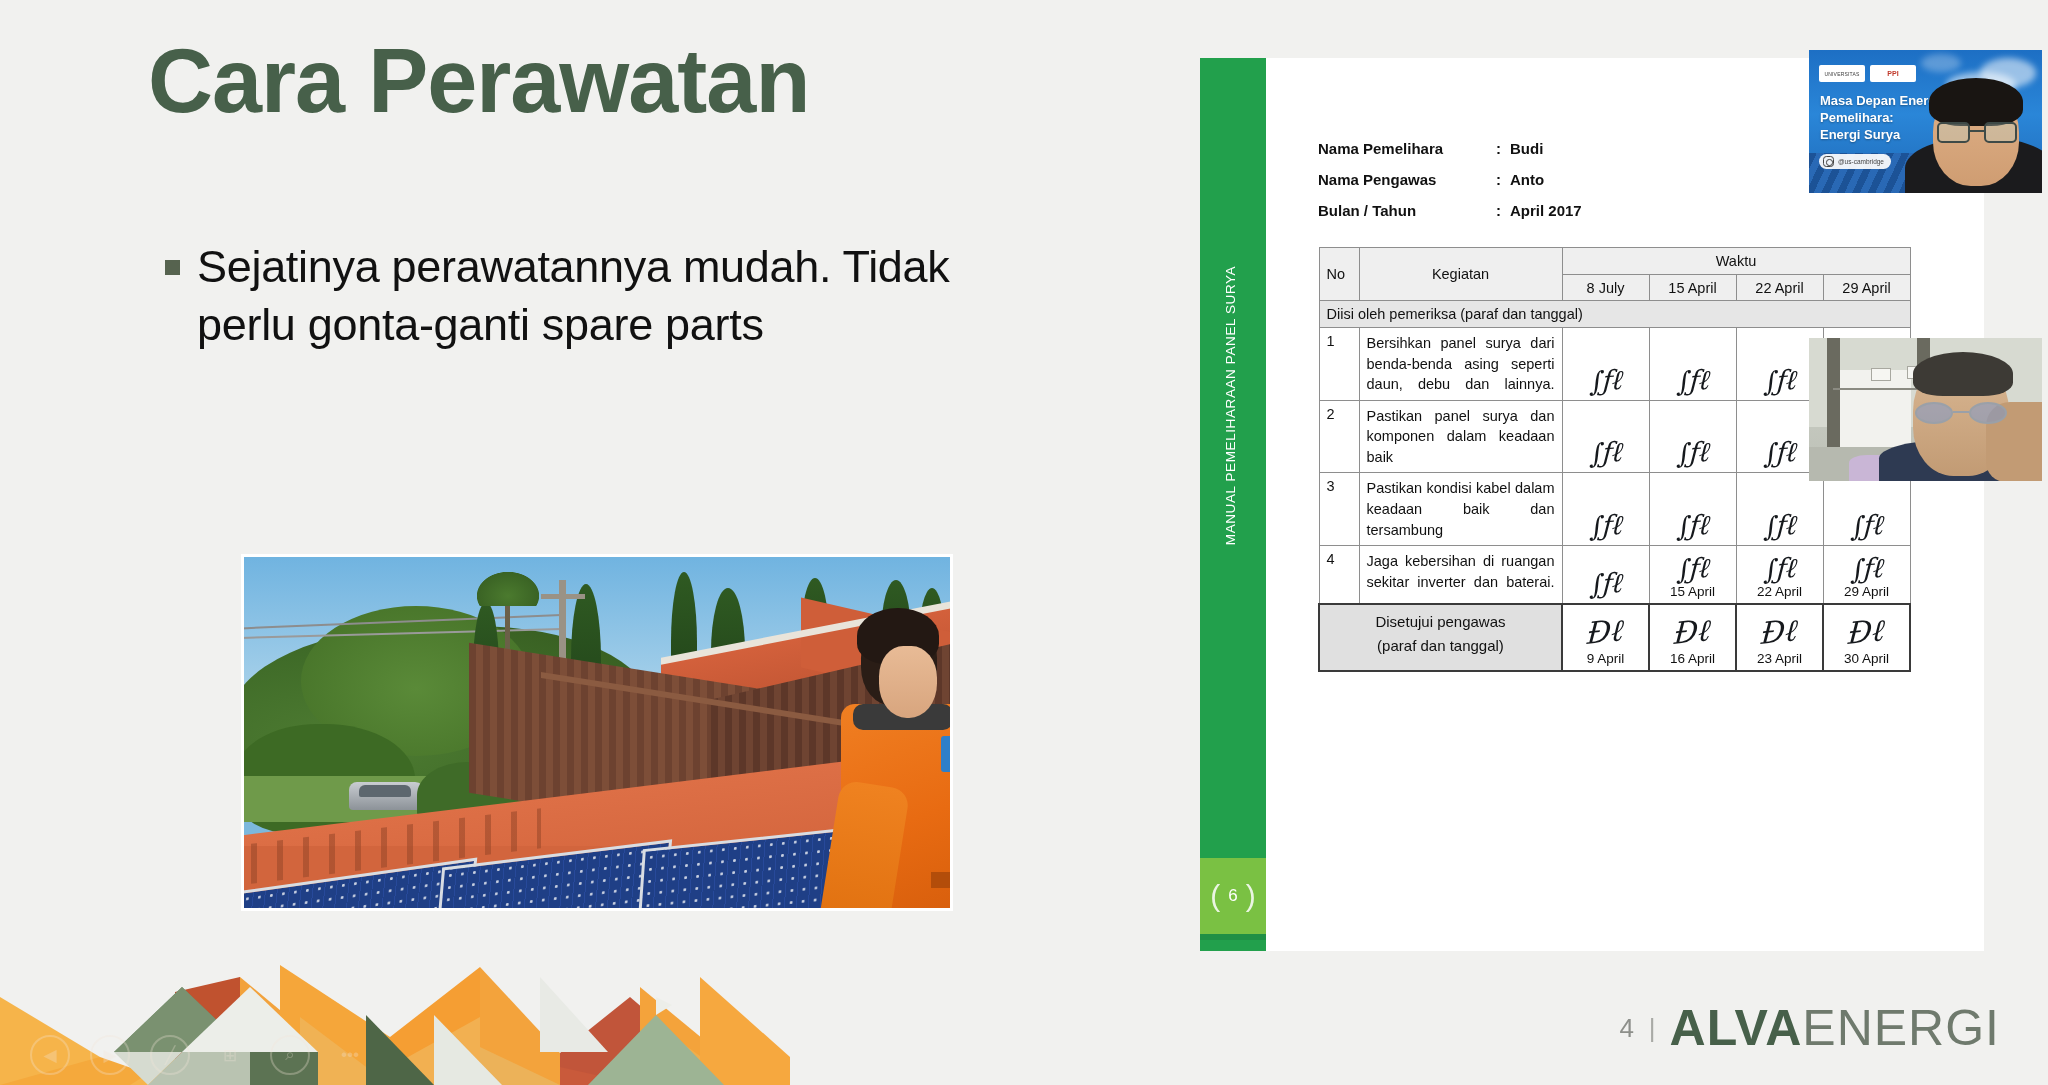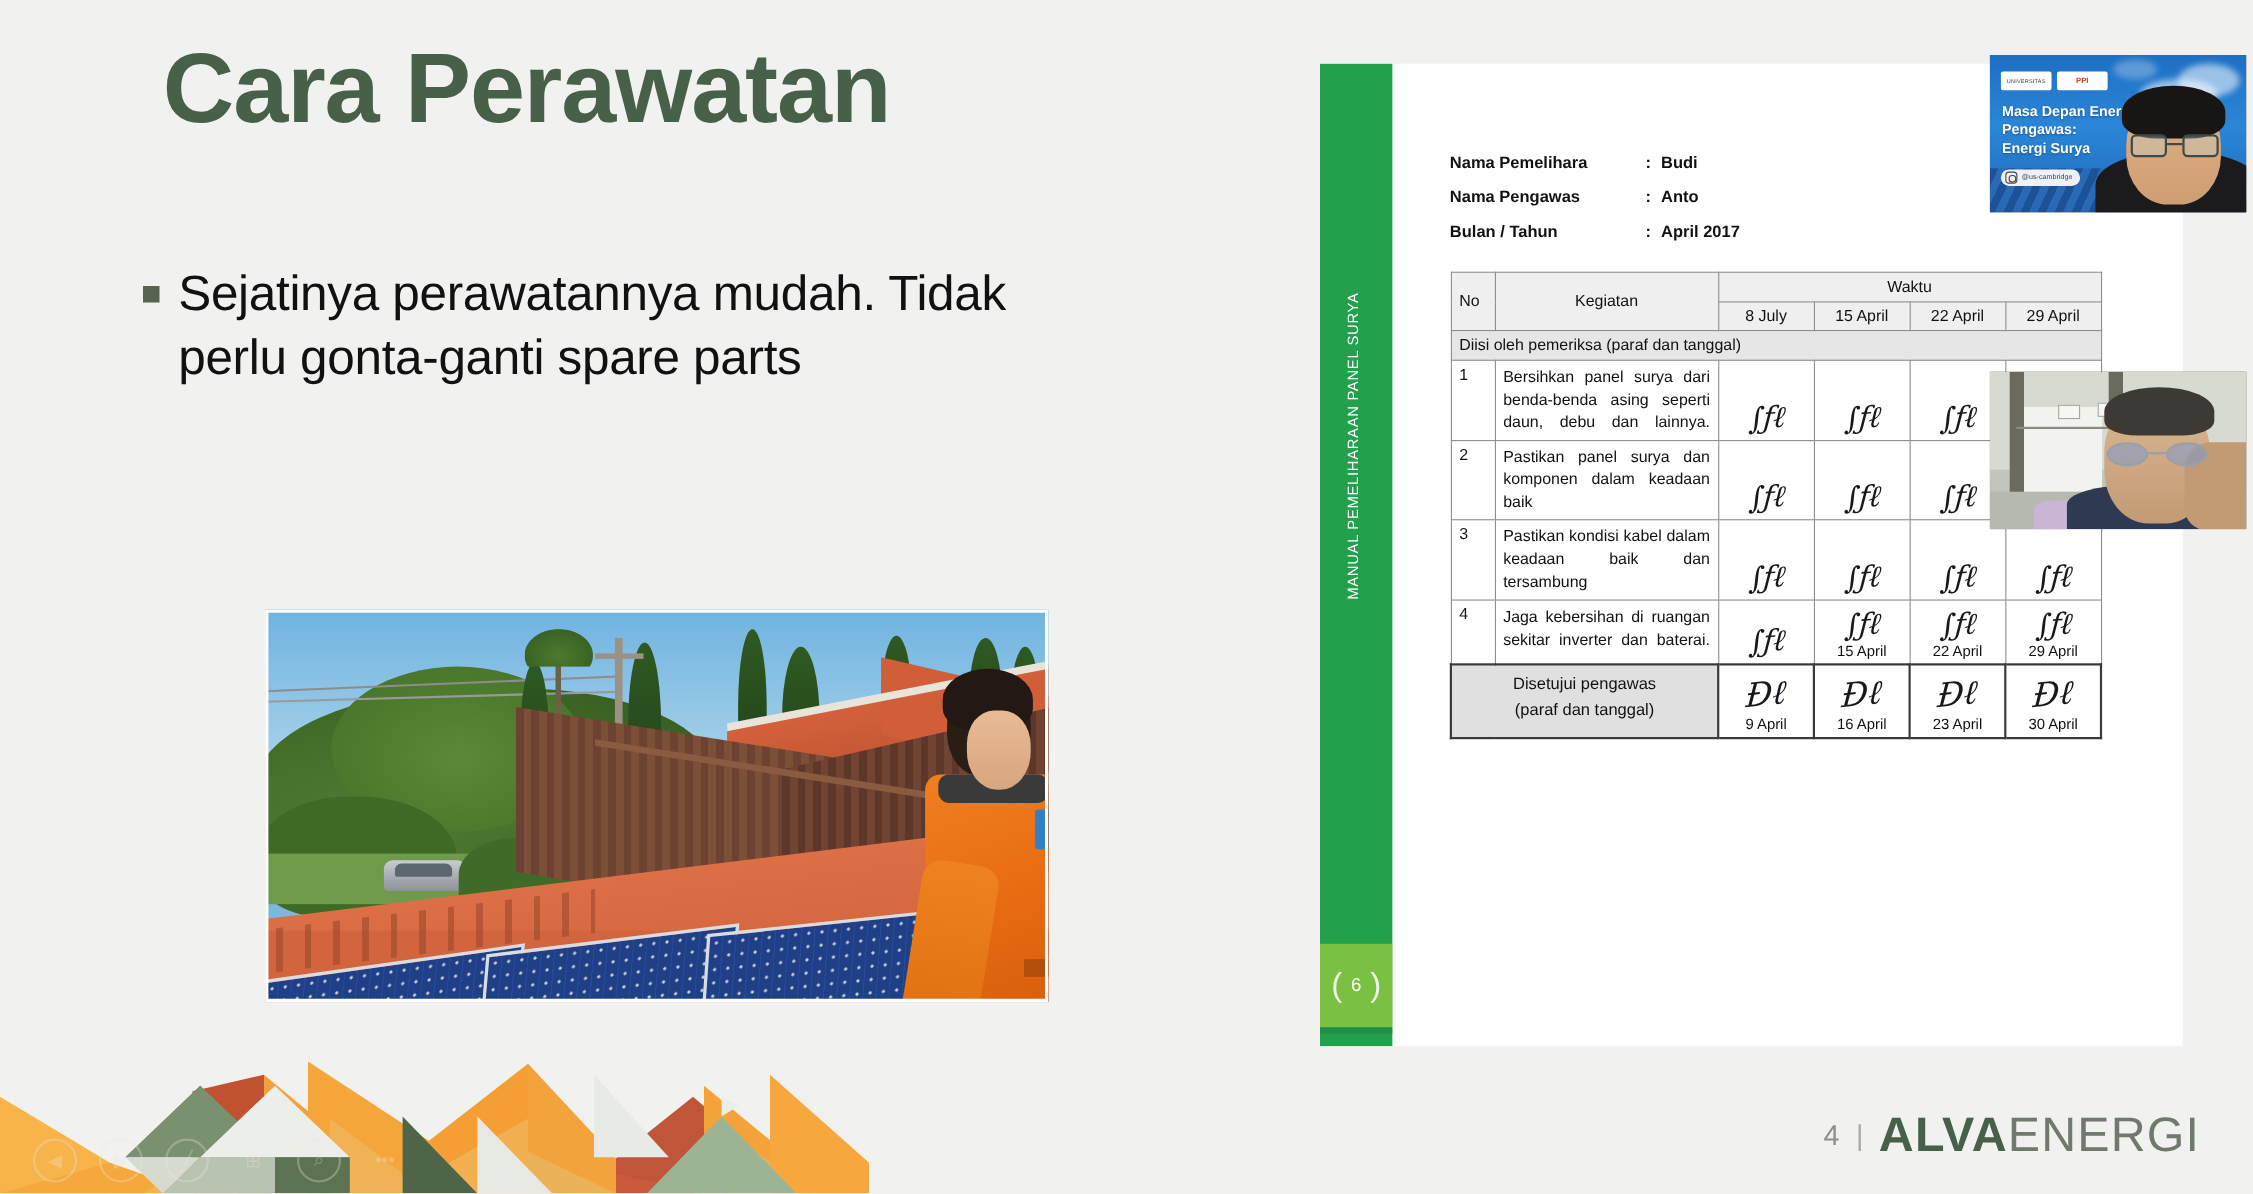--- a/index.html
+++ b/index.html
@@ -22,21 +22,21 @@
     left: 148px; top: 30px;
     font-size: 90px;
     font-weight: bold;
     color: #47604a;
     letter-spacing: -1px;
     line-height: 1.15;
     white-space: nowrap;
   }
   #bullets {
     position: absolute;
-    left: 130px; top: 238px;
+    left: 165px; top: 238px;
     width: 790px;
   }
   .bullet-row {
     display: flex;
     align-items: flex-start;
     margin-bottom: 18px;
   }
   .bullet-marker {
     width: 15px; height: 15px;
     background: #56634f;
@@ -312,21 +312,21 @@
 
   
   #footer-decor { position:absolute; left:0; bottom:0; width:1060px; height:128px; overflow:hidden; }
 
   #footer-brand {
     position:absolute; right:48px; bottom:28px;
     display:flex; align-items:center; gap:14px;
   }
   #brand-page { font-size: 26px; color:#8d8f8a; letter-spacing:1px; }
   #brand-sep { color:#a9aaa6; font-size:26px; }
-  #brand-name { font-size: 44px; letter-spacing: 1px; }
+  #brand-name { font-size: 50px; letter-spacing: 1px; }
   #brand-alva { font-weight: bold; color:#47604a; }
   #brand-energi { font-weight: normal; color:#6f7a6d; }
 
   
   #pptc { position:absolute; left:30px; bottom:10px; display:flex; align-items:center; gap:20px; opacity:.30; }
   .pptc-btn { width:40px; height:40px; border:2px solid #f3e6d9; border-radius:50%;
     display:flex; align-items:center; justify-content:center; color:#f3e6d9; font-size:17px; }
   .pptc-btn.nb { border:none; }
   #cursor { position:absolute; left:1378px; top:432px; width:0; height:0; z-index: 60; }
 </style>
@@ -548,21 +548,21 @@
     <div class="c1-cloud c1-cl1"></div>
     <div class="c1-cloud c1-cl2"></div>
     <div class="c1-cloud c1-cl3"></div>
     <div class="c1-panels"></div>
     <div class="c1-logos">
       <div class="c1-logo c1-logo-a">UNIVERSITAS</div>
       <div class="c1-logo c1-logo-b">PPI</div>
     </div>
     <div class="c1-text">
       <div>Masa Depan Energi</div>
-      <div>Pengawas:</div>
+      <div>Pemelihara:</div>
       <div>Energi Surya</div>
     </div>
     <div class="c1-ighandle">
       <span class="ig-glyph"></span>
       <span>@us-cambridge</span>
     </div>
     <div class="c1-shoulders"></div>
     <div class="c1-head"></div>
     <div class="c1-hair"></div>
     <div class="c1-glasses">

